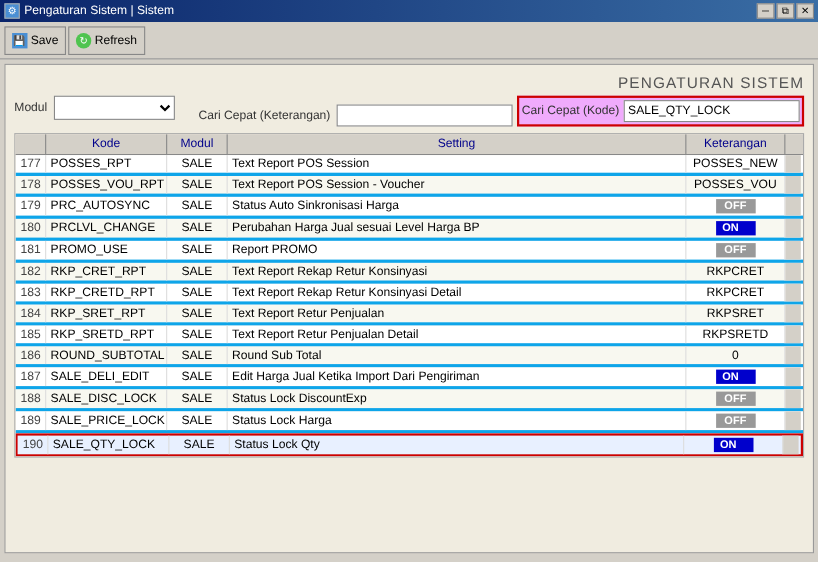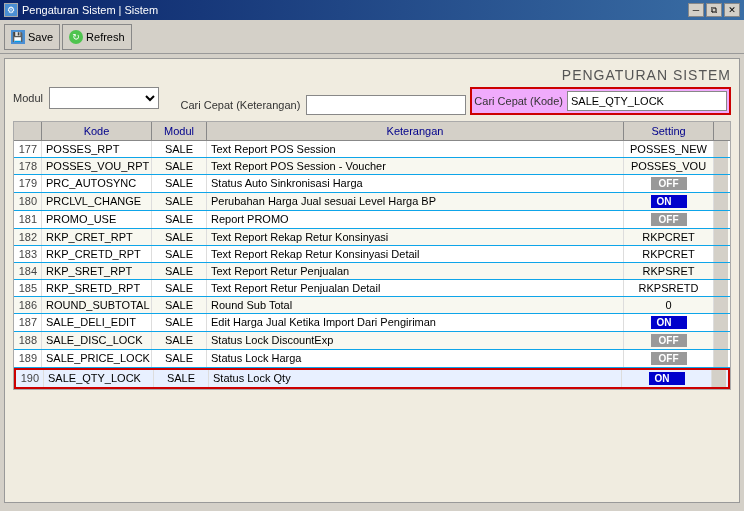--- a/index.html
+++ b/index.html
@@ -178,21 +178,21 @@
       color: #00008b;
     }
     .th:last-child { border-right: none; }
     .table-body {
       overflow-y: auto;
       max-height: 300px;
     }
     .table-row {
       display: grid;
       grid-template-columns: 28px 110px 55px 1fr 90px 16px;
-      border-bottom: 1px solid #0ea5e9;
+      border-bottom: 3px solid #0ea5e9;
       background: white;
     }
     .table-row:nth-child(even) { background: #f8f8f0; }
     .table-row.highlighted {
       border: 2px solid #cc0000;
       background: #e8f0ff;
     }
     .td {
       padding: 2px 4px;
       border-right: 1px solid #ddd;
@@ -271,22 +271,22 @@
         <input type="text" class="form-input" style="border: 1px solid rgb(136, 136, 136); width: 160px; height: 20px; font-size: 11px; padding: 1px 3px;" value="SALE_QTY_LOCK">
       </div>
     </div>
   </div>
 
   <div class="table-container">
     <div class="table-header">
       <div class="th"></div>
       <div class="th">Kode</div>
       <div class="th">Modul</div>
+      <div class="th">Setting</div>
       <div class="th">Keterangan</div>
-      <div class="th">Setting</div>
       <div class="th"></div>
     </div>
     <div class="table-body" id="table-body">
     <div class="table-row">
     <div class="td td-num">177</div>
     <div class="td">POSSES_RPT</div>
     <div class="td td-center">SALE</div>
     <div class="td">Text Report POS Session</div>
     <div class="td td-center"><span>POSSES_NEW</span></div>
     <div class="td" style="background:#d4d0c8;padding:0;width:14px;"></div>

